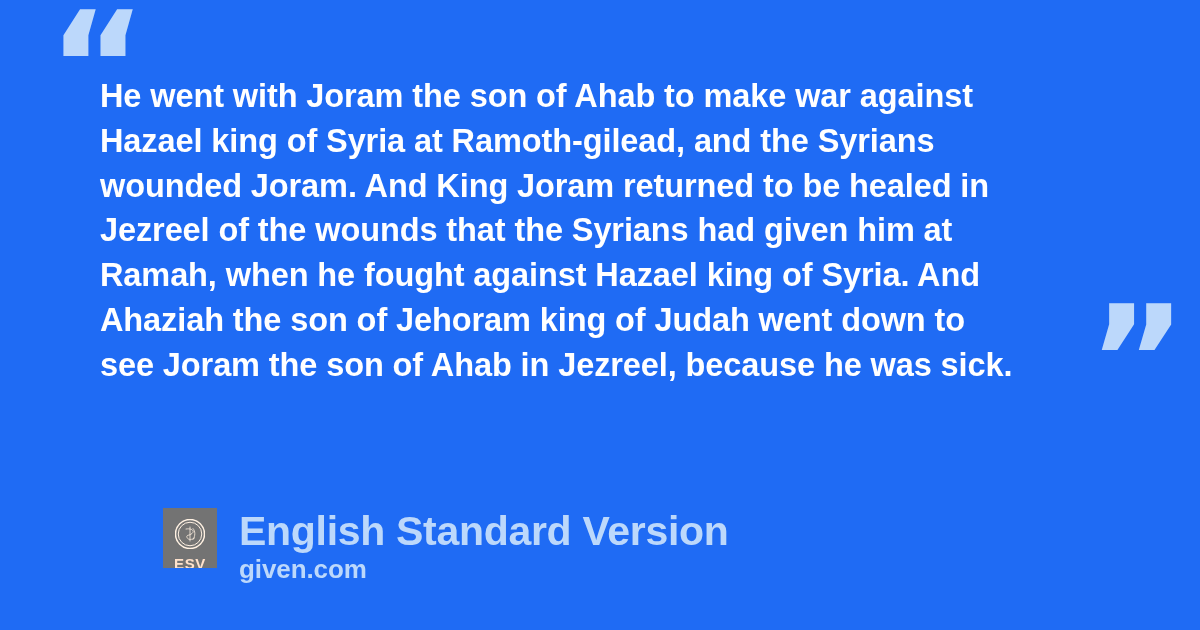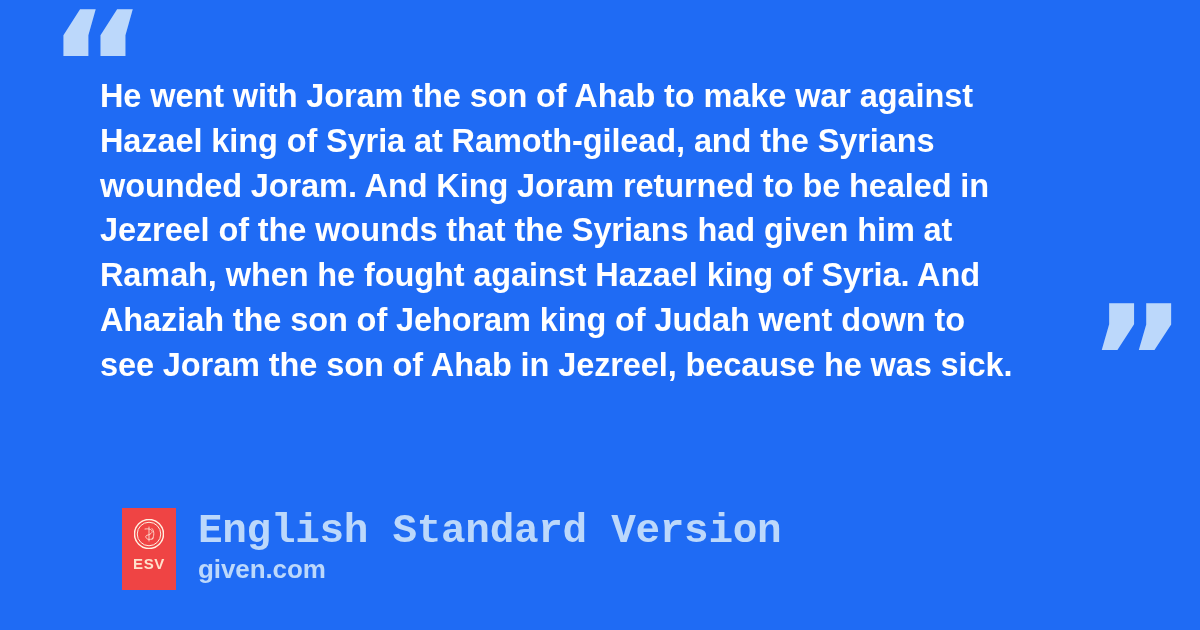--- a/index.html
+++ b/index.html
@@ -65,28 +65,29 @@
     position: absolute;
     left: 122px;
     top: 508px;
     display: flex;
     align-items: flex-start;
   }
 
   #esv-logo {
     position: relative;
     width: 54px;
-    height: 82px;
-    background: #ef4444;
+    height: 60px;
+    background: #737373;
     flex: 0 0 auto;
     display: flex;
     flex-direction: column;
     align-items: center;
     justify-content: flex-start;
     overflow: hidden;
+    margin-left: 41px;
   }
   #esv-seal {
     margin-top: 11px;
     width: 30px;
     height: 30px;
     flex: 0 0 auto;
   }
   #esv-abbr {
     margin-top: 7px;
     color: #FFE2CC;
@@ -99,21 +100,21 @@
 
   #attribution-text {
     margin-left: 22px;
     display: flex;
     flex-direction: column;
     justify-content: flex-start;
   }
   #version-name {
     margin: 0;
     color: #BCD8FB;
-    font-family: Liberation Mono, monospace;
+    font-family: Liberation Sans, sans-serif;
     font-weight: 700;
     font-size: 41px;
     line-height: 46px;
     letter-spacing: -0.3px;
     white-space: nowrap;
   }
   #site-url {
     margin: 0;
     color: #BCD8FB;
     font-family: "Liberation Sans", sans-serif;

